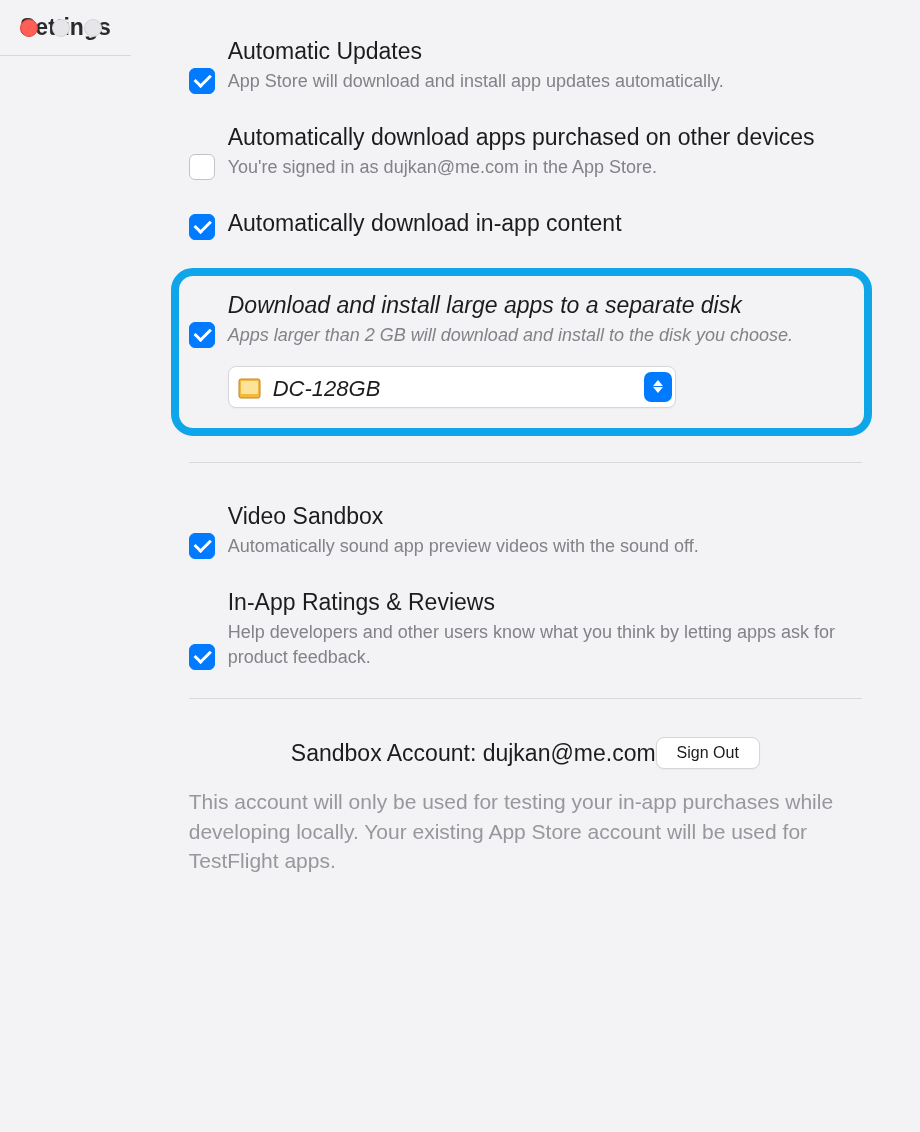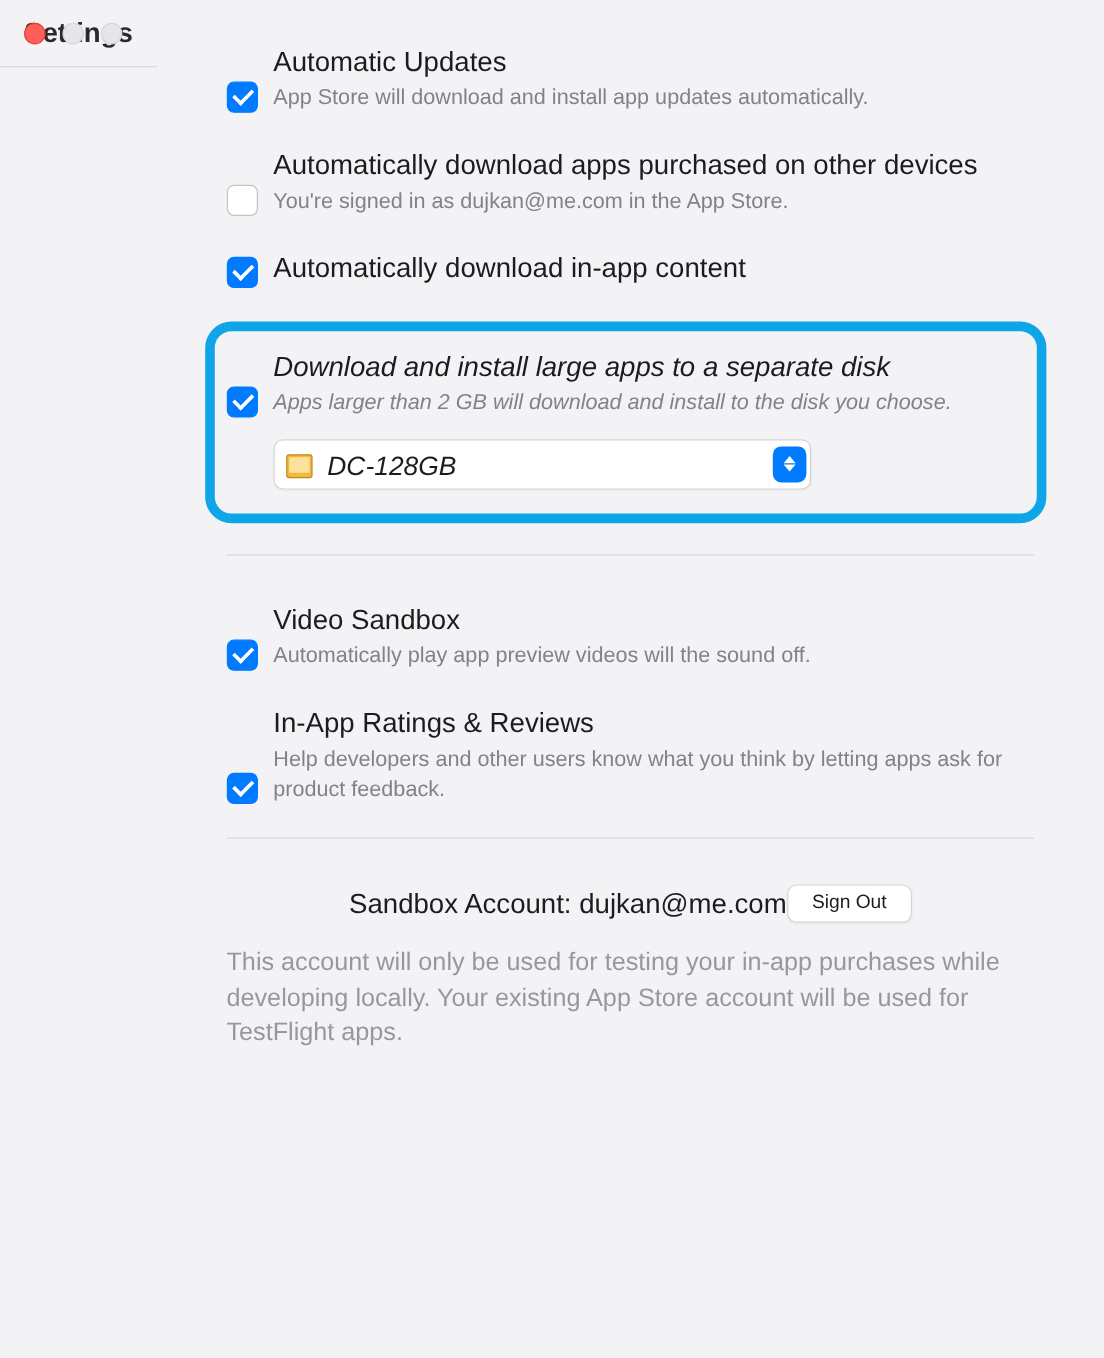--- a/index.html
+++ b/index.html
@@ -254,21 +254,21 @@
         </div>
       </div>
     </div>
 
     <div class="divider"></div>
 
     <div class="setting-row">
       <div class="checkbox checked"></div>
       <div class="setting-text">
         <div class="setting-label">Video Sandbox</div>
-        <div class="setting-desc">Automatically play app preview videos will the sound off.</div>
+        <div class="setting-desc">Automatically sound app preview videos with the sound off.</div>
       </div>
     </div>
 
     <div class="setting-row">
       <div class="checkbox checked"></div>
       <div class="setting-text">
         <div class="setting-label">In-App Ratings &amp; Reviews</div>
         <div class="setting-desc">Help developers and other users know what you think by letting apps ask for product feedback.</div>
       </div>
     </div>

